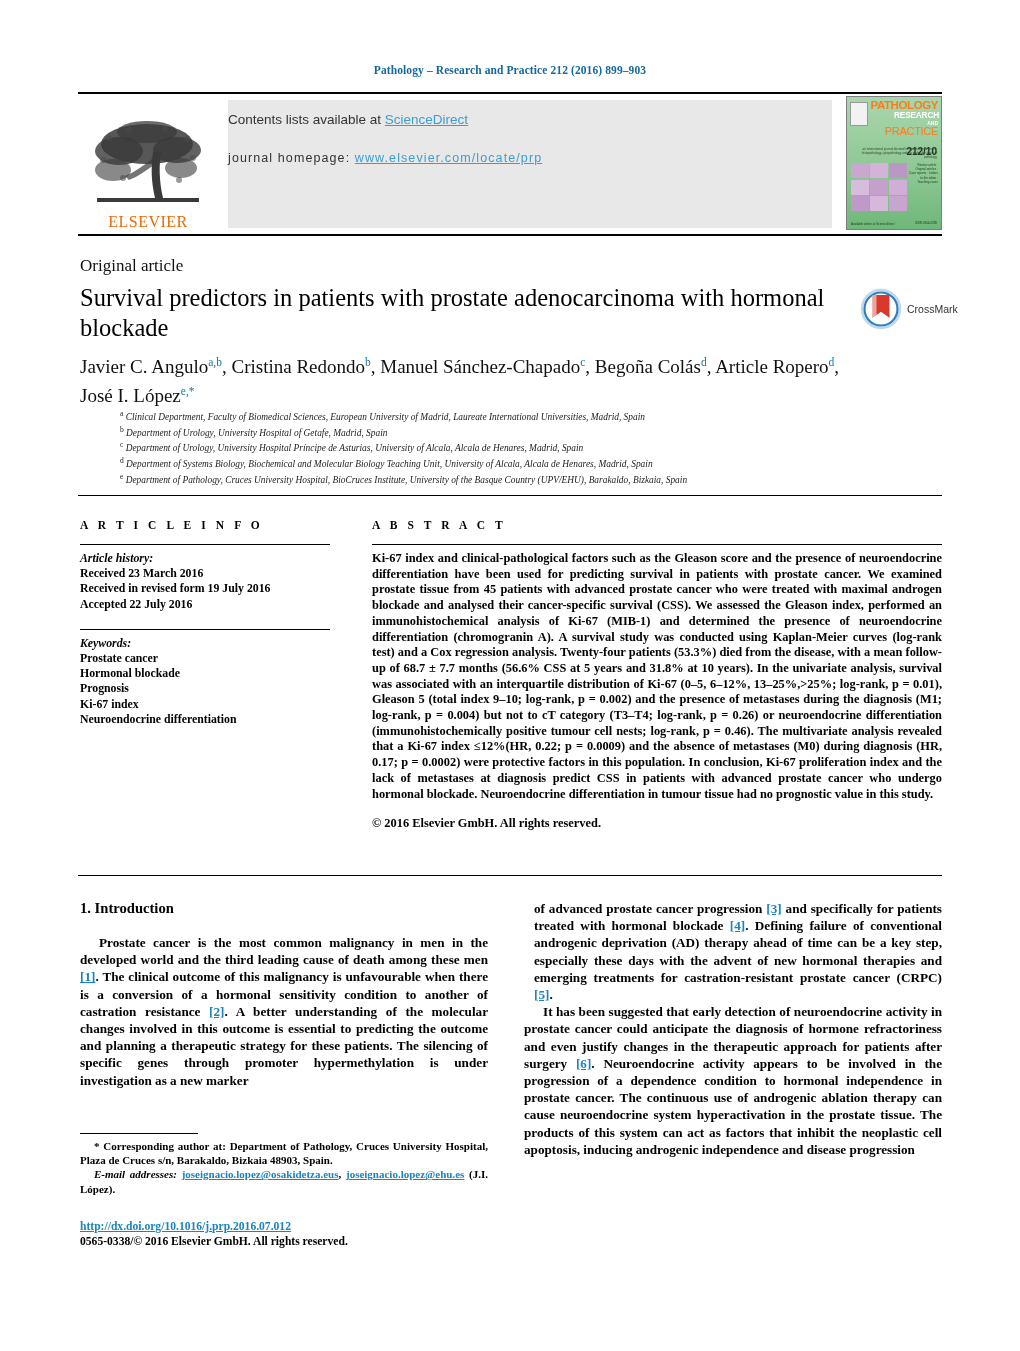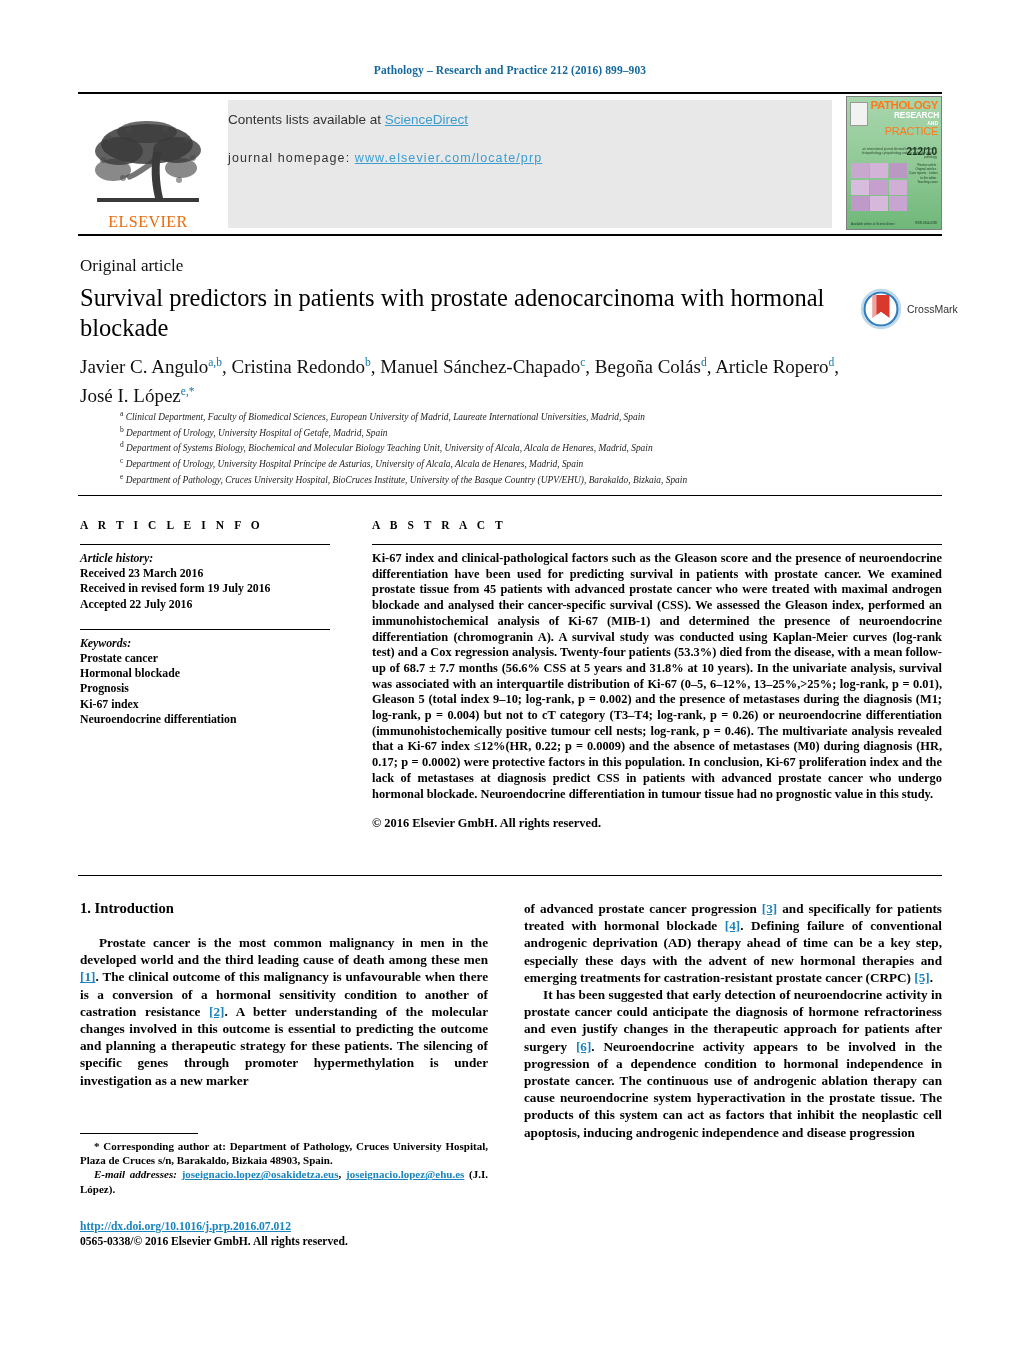--- a/index.html
+++ b/index.html
@@ -404,22 +404,22 @@
     <span class="cm-label">CrossMark</span>
   </div>
 
   <h1 class="art-title">Survival predictors in patients with prostate adenocarcinoma with hormonal blockade</h1>
 
   <div class="authors" id="authors"><span>Javier C. Angulo</span><sup>a,b</sup>, <span>Cristina Redondo</span><sup>b</sup>, <span>Manuel Sánchez-Chapado</span><sup>c</sup>, <span>Begoña Colás</span><sup>d</sup>, <span>Article Ropero</span><sup>d</sup>, <span>José I. López</span><sup>e,*</sup></div>
 
   <div class="affils" id="affils">
       <div><sup>a</sup> Clinical Department, Faculty of Biomedical Sciences, European University of Madrid, Laureate International Universities, Madrid, Spain</div>
       <div><sup>b</sup> Department of Urology, University Hospital of Getafe, Madrid, Spain</div>
+      <div><sup>c</sup> Department of Urology, University Hospital Príncipe de Asturias, University of Alcala, Alcala de Henares, Madrid, Spain</div>
       <div><sup>d</sup> Department of Systems Biology, Biochemical and Molecular Biology Teaching Unit, University of Alcala, Alcala de Henares, Madrid, Spain</div>
-      <div><sup>c</sup> Department of Urology, University Hospital Príncipe de Asturias, University of Alcala, Alcala de Henares, Madrid, Spain</div>
       <div><sup>e</sup> Department of Pathology, Cruces University Hospital, BioCruces Institute, University of the Basque Country (UPV/EHU), Barakaldo, Bizkaia, Spain</div>
     </div>
 
   <div class="rule-thin" style="top:495px;"></div>
 
   <div class="col-info">
     <div class="sec-head">A R T I C L E  I N F O</div>
     <div class="hr-sec"></div>
     <div class="info-label">Article history:</div>
     <div class="info-line">Received 23 March 2016</div>
@@ -445,21 +445,21 @@
   <div class="rule-thin" style="top:875px;"></div>
 
   <div class="body-left">
     <div class="h2">1.  Introduction</div>
     <p class="para">
       <span>Prostate cancer is the most common malignancy in men in the developed world and the third leading cause of death among these men </span><a class="ref" href="#">[1]</a><span>. The clinical outcome of this malignancy is unfavourable when there is a conversion of a hormonal sensitivity condition to another of castration resistance </span><a class="ref" href="#">[2]</a><span>. A better understanding of the molecular changes involved in this outcome is essential to predicting the outcome and planning a therapeutic strategy for these patients. The silencing of specific genes through promoter hypermethylation is under investigation as a new marker</span>
     </p>
   </div>
 
   <div class="body-right">
-    <p class="para" style="text-indent:0;">
+    <p class="para" style="text-indent:0;margin-left:10px;">
       <span>of advanced prostate cancer progression </span><a class="ref" href="#">[3]</a><span> and specifically for patients treated with hormonal blockade </span><a class="ref" href="#">[4]</a><span>. Defining failure of conventional androgenic deprivation (AD) therapy ahead of time can be a key step, especially these days with the advent of new hormonal therapies and emerging treatments for castration-resistant prostate cancer (CRPC) </span><a class="ref" href="#">[5]</a><span>.</span>
     </p>
     <p class="para">
       <span>It has been suggested that early detection of neuroendocrine activity in prostate cancer could anticipate the diagnosis of hormone refractoriness and even justify changes in the therapeutic approach for patients after surgery </span><a class="ref" href="#">[6]</a><span>. Neuroendocrine activity appears to be involved in the progression of a dependence condition to hormonal independence in prostate cancer. The continuous use of androgenic ablation therapy can cause neuroendocrine system hyperactivation in the prostate tissue. The products of this system can act as factors that inhibit the neoplastic cell apoptosis, inducing androgenic independence and disease progression</span>
     </p>
   </div>
 
   <div class="foot-rule"></div>
   <div class="footnotes">
     <div class="fn-indent">* Corresponding author at: Department of Pathology, Cruces University Hospital, Plaza de Cruces s/n, Barakaldo, Bizkaia 48903, Spain.</div>

